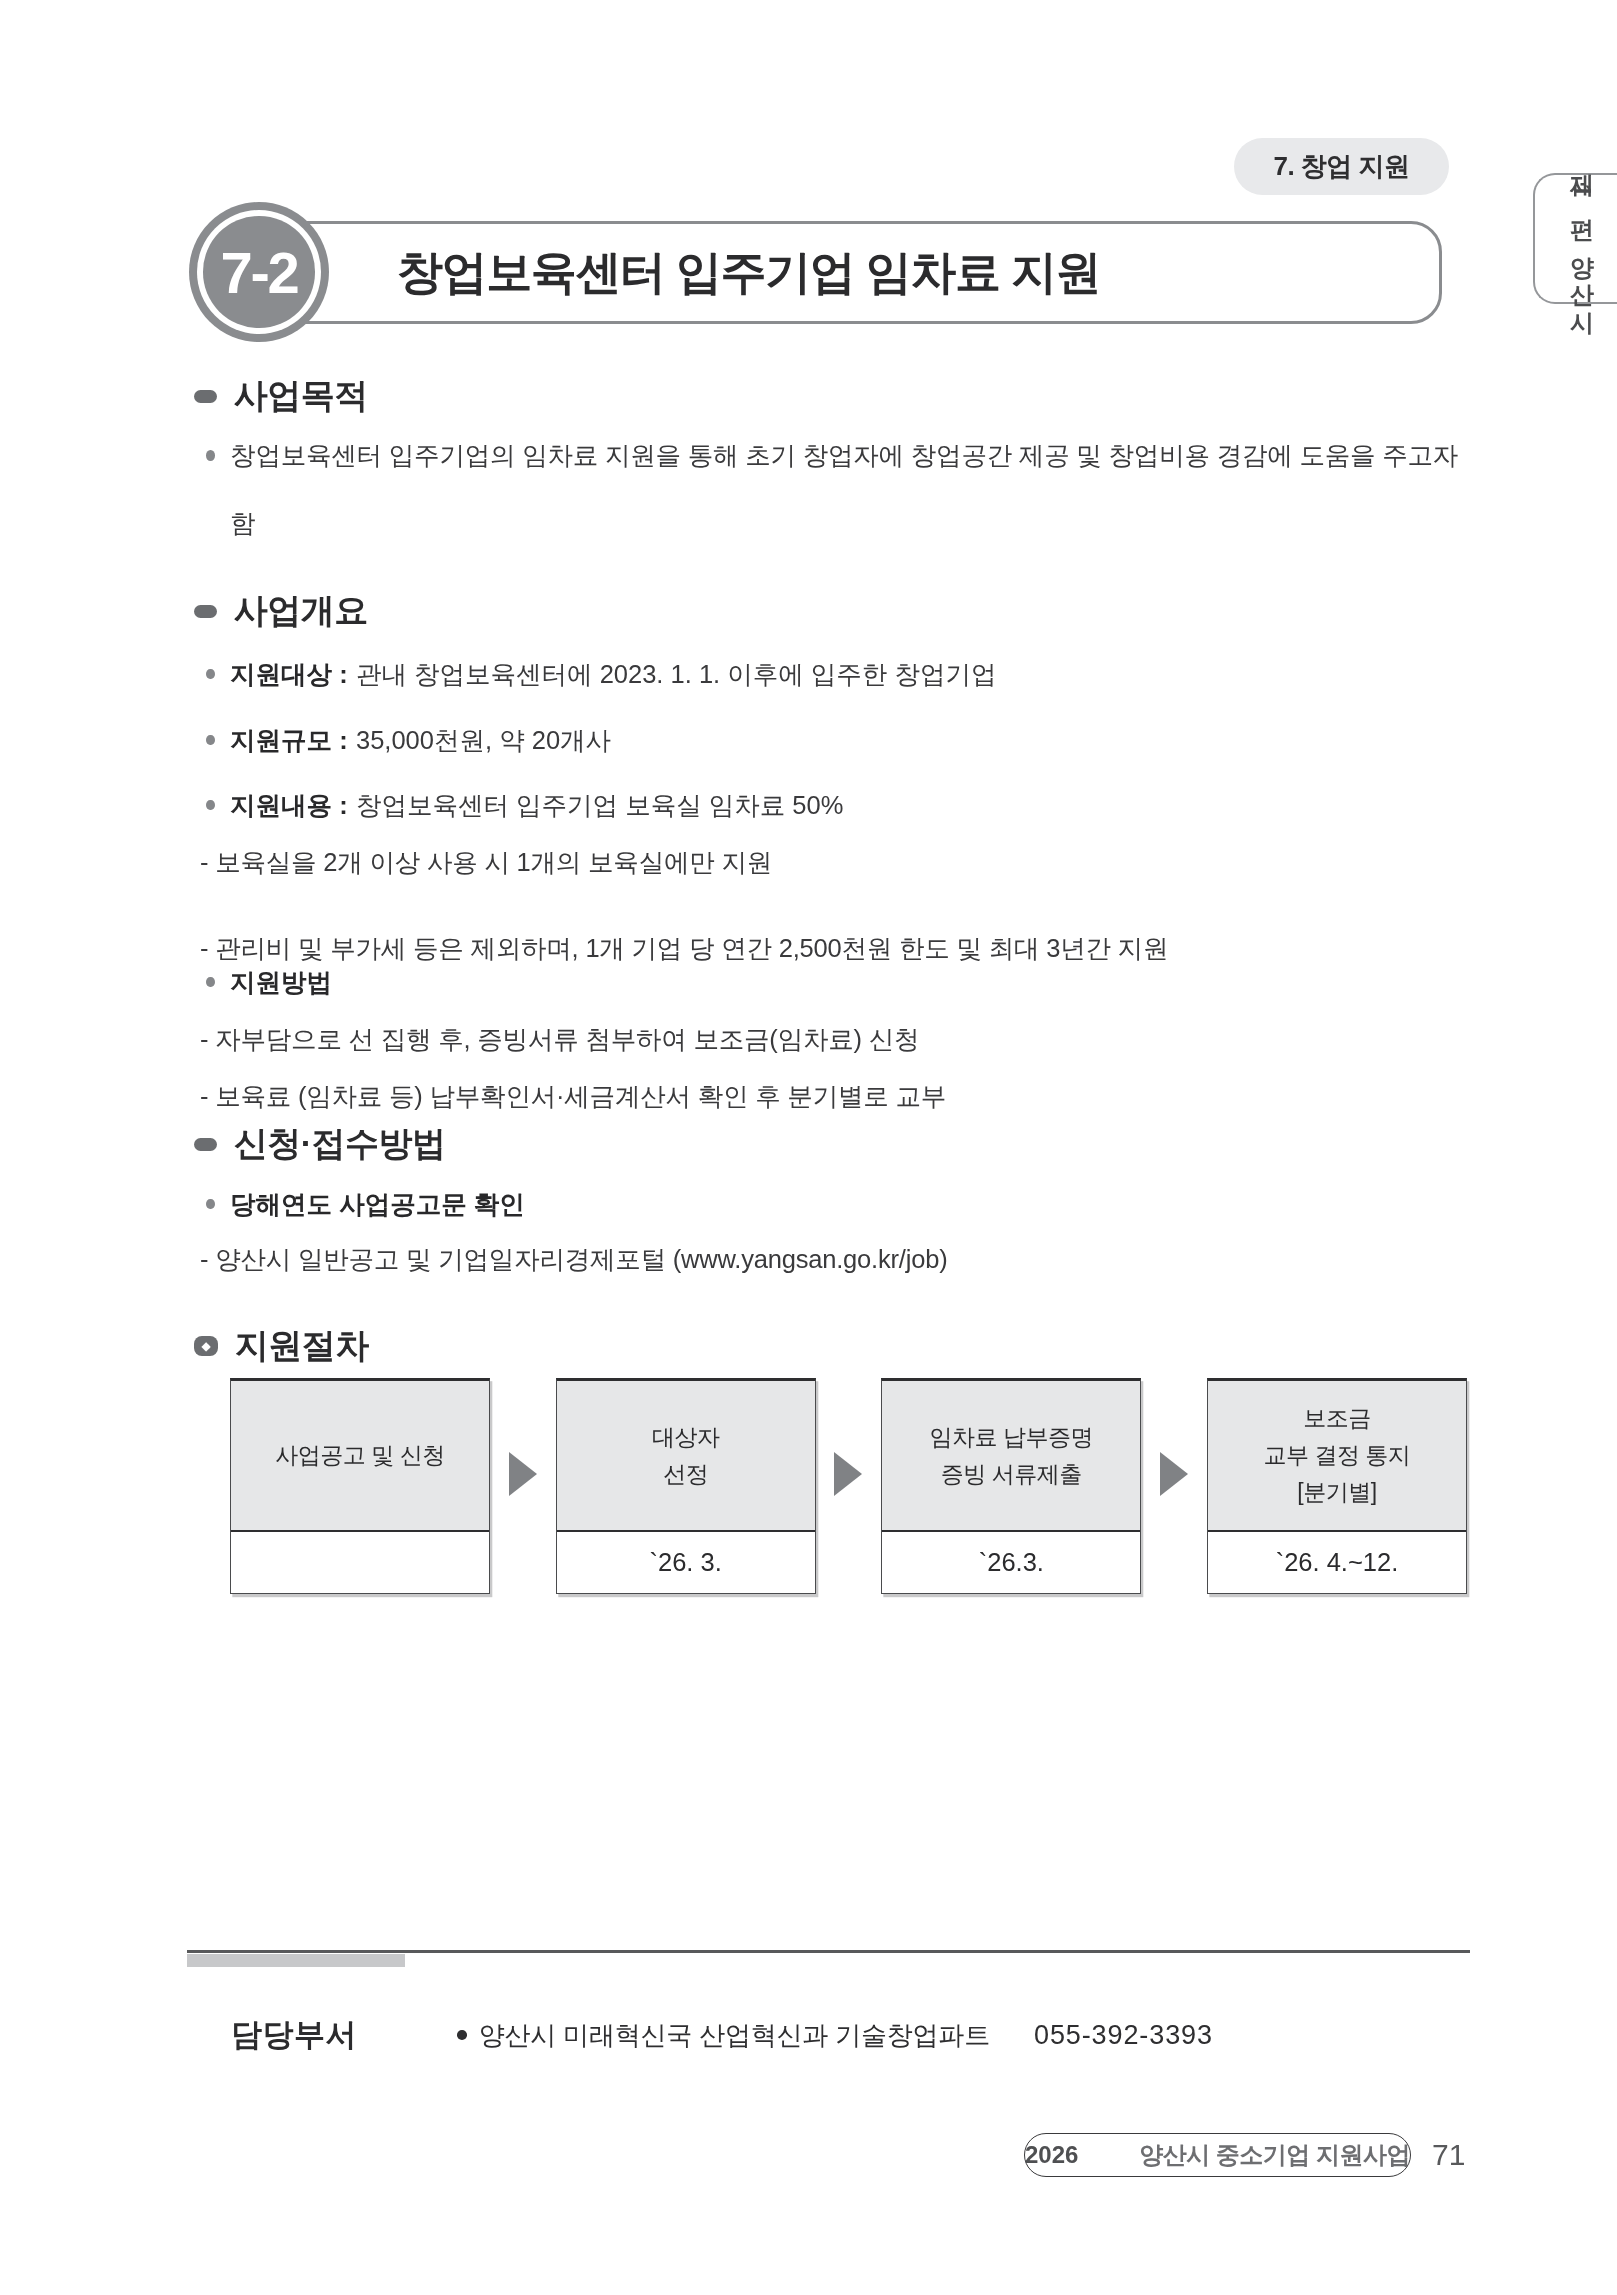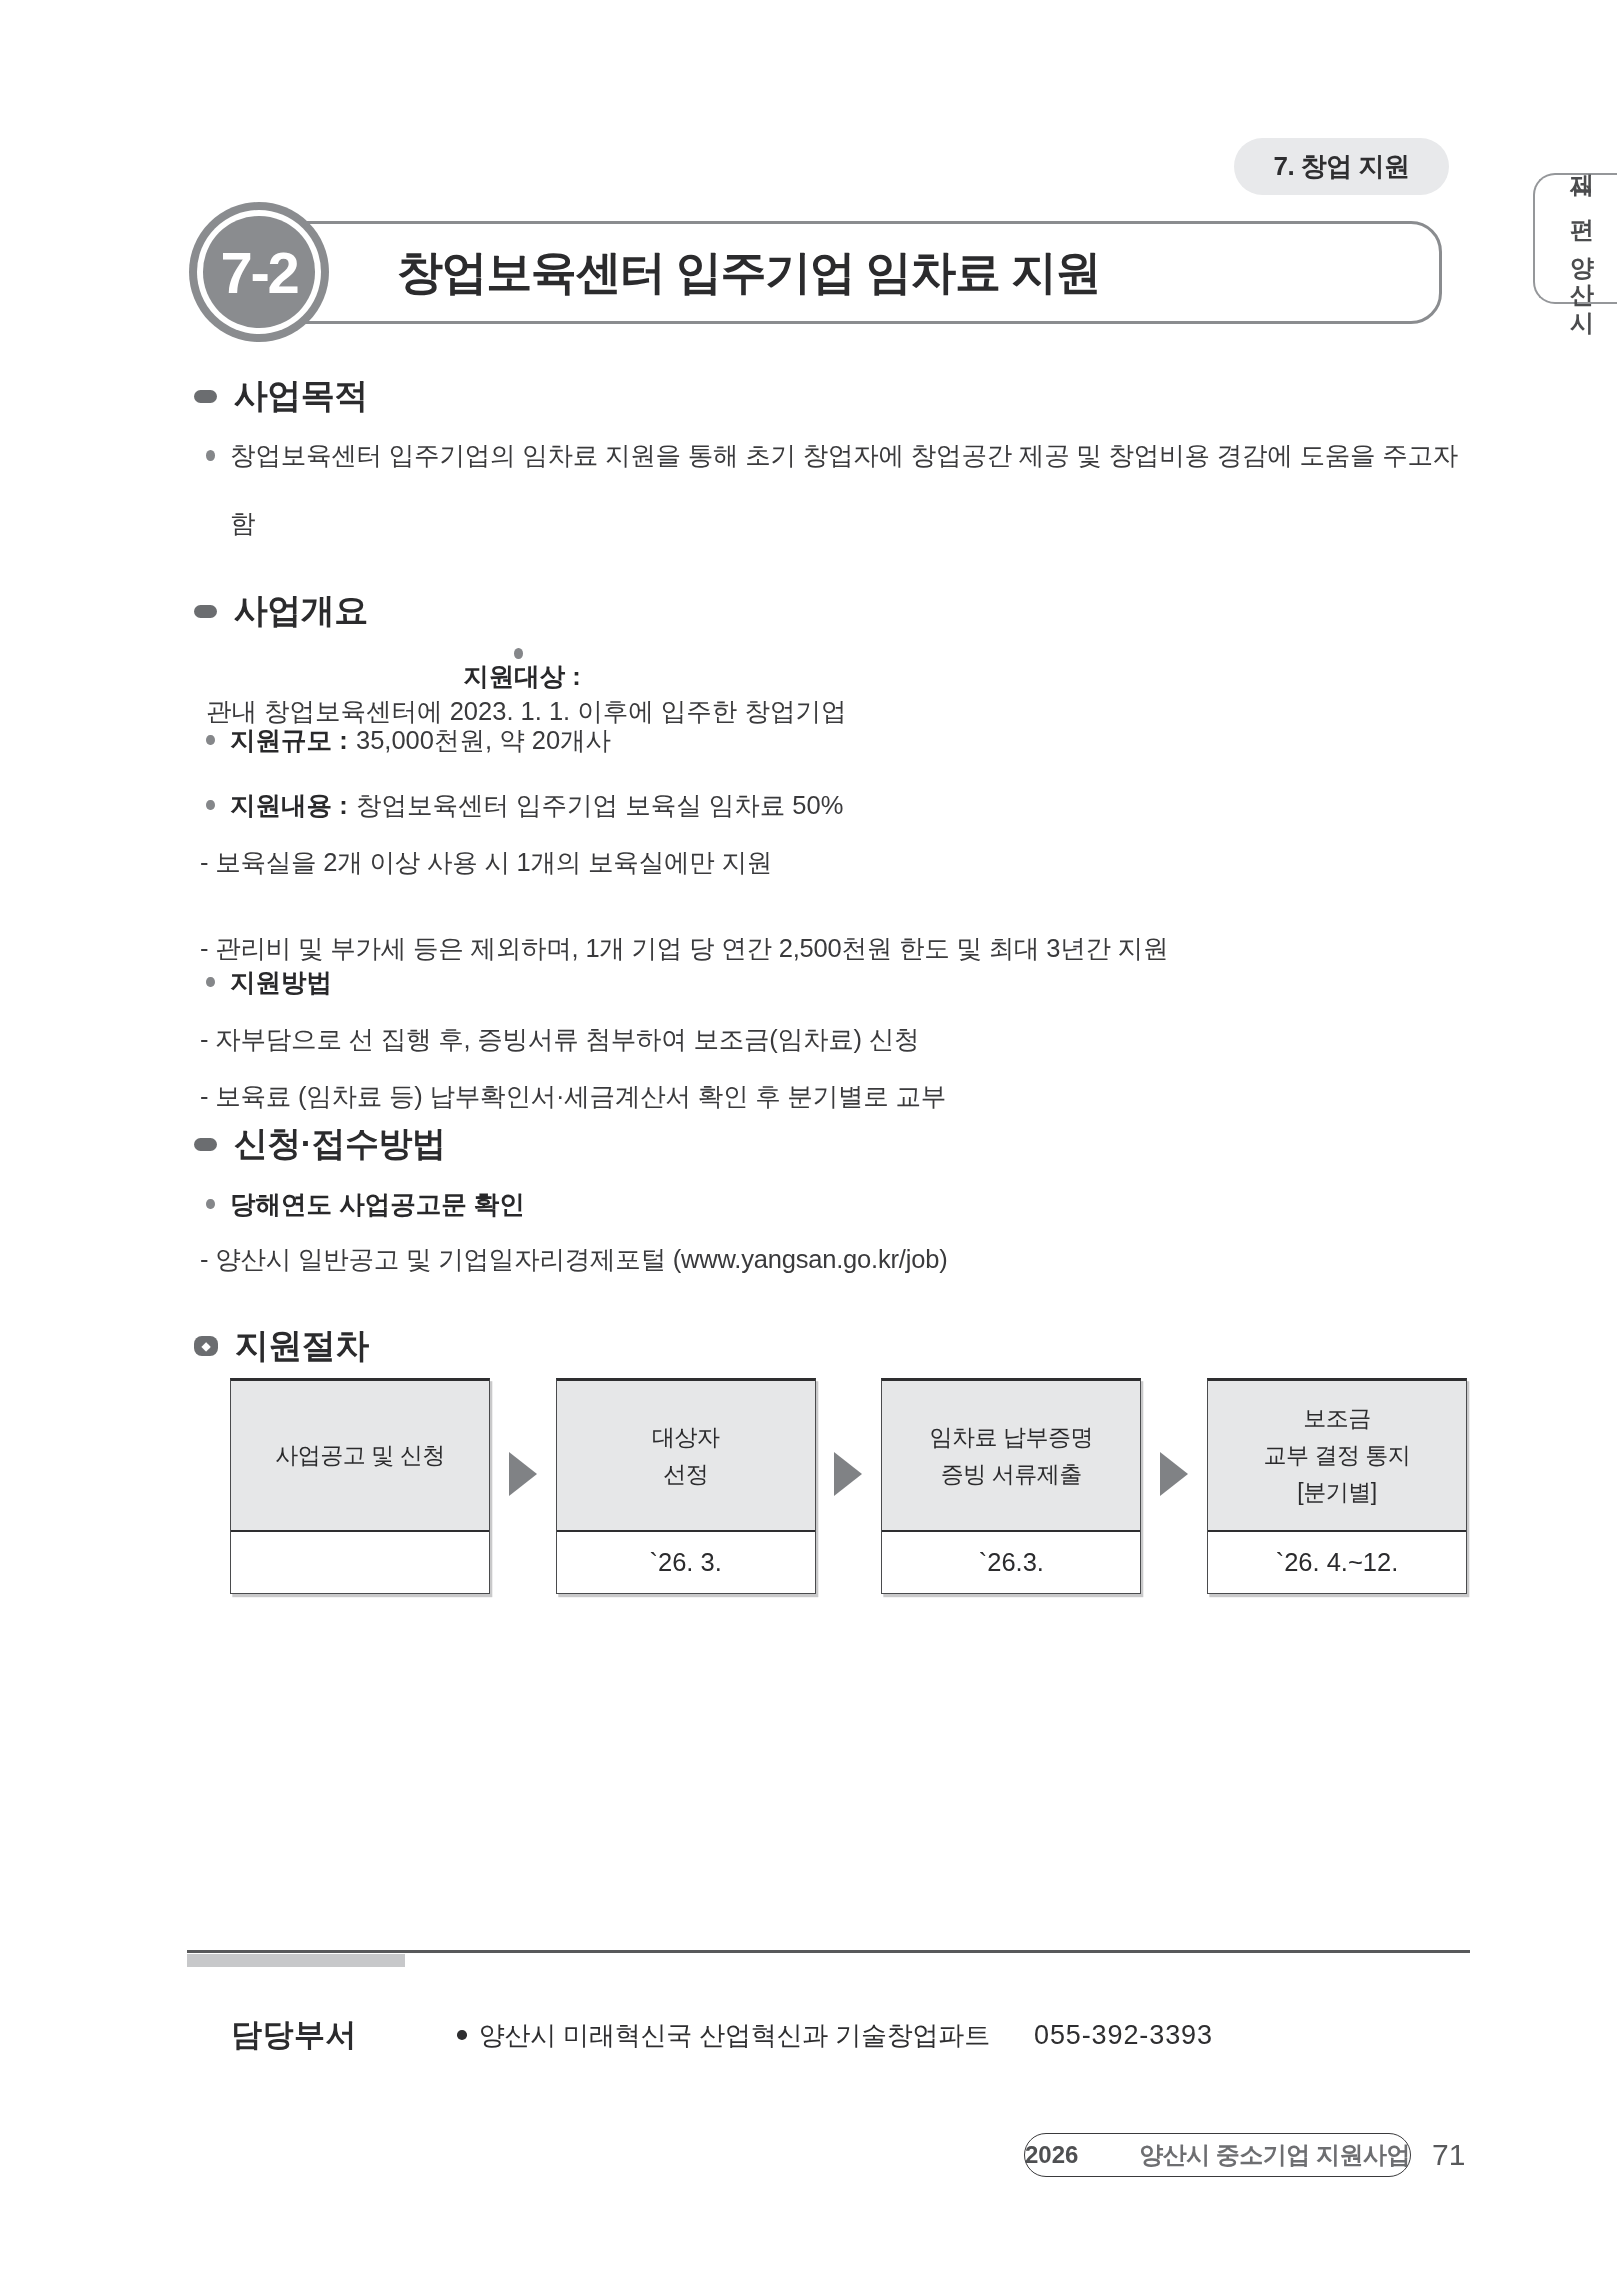--- a/index.html
+++ b/index.html
@@ -170,21 +170,21 @@
   <div class="purpose-body">
     <span class="dot"></span>
     <div class="purpose-text">창업보육센터 입주기업의 임차료 지원을 통해 초기 창업자에 창업공간 제공 및 창업비용 경감에 도움을 주고자 함</div>
   </div>
 
   <div class="sec-heading" style="top:585px;">
     <span class="sec-pill"></span>
     <span class="sec-title">사업개요</span>
   </div>
 
-  <div class="row-dot" style="top:648px;flex-direction:column;">
+  <div class="row-dot" style="top:648px;">
     <span class="dot"></span>
     <span class="lbl">지원대상 :</span>
     <span class="txt">관내 창업보육센터에 2023. 1. 1. 이후에 입주한 창업기업</span>
   </div>
 
   <div class="row-dot" style="top:714px;">
     <span class="dot"></span>
     <span class="lbl">지원규모 :</span>
     <span class="txt">35,000천원, 약 20개사</span>
   </div>

